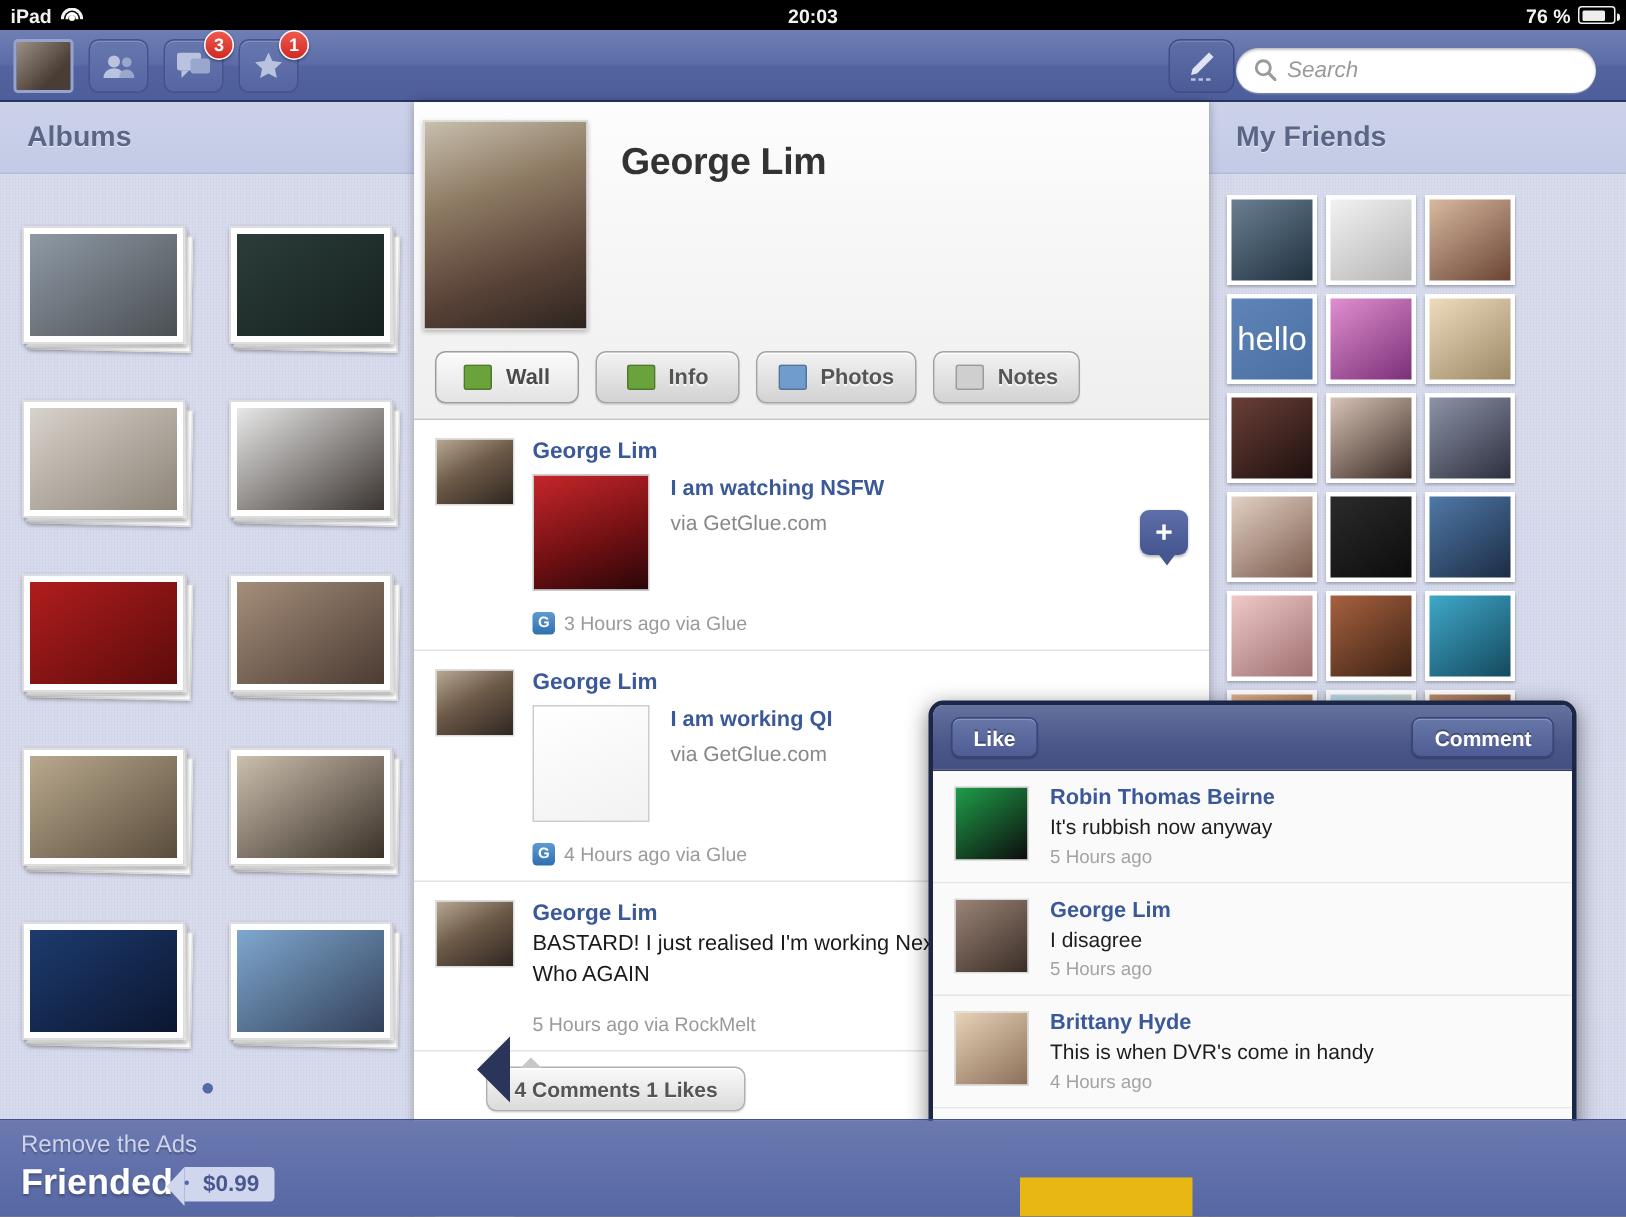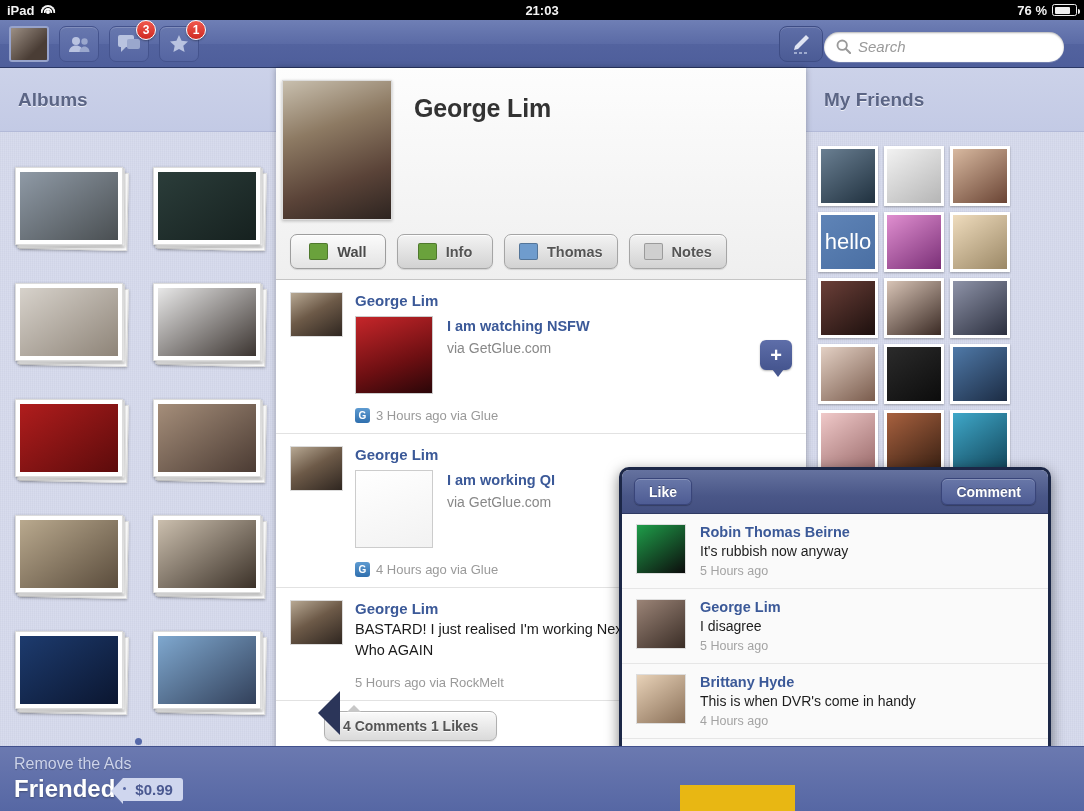--- a/index.html
+++ b/index.html
@@ -71,21 +71,21 @@
   
   .stage{ position:absolute; top:68px; left:0; width:1084px; height:743px; background:#c9cee6; }
   .col-albums{ position:absolute; left:0; top:0; width:276px; height:743px;
     background:#d5d9ec; overflow:hidden;}
   .col-wall{ position:absolute; left:276px; top:0; width:530px; height:743px;
     background:#fff; box-shadow:0 0 6px rgba(0,0,0,.3); overflow:hidden; z-index:3;}
   .col-friends{ position:absolute; left:806px; top:0; width:278px; height:743px;
     background:#d5d9ec; overflow:hidden;}
 
   .col-header{
-    height:64px; background:linear-gradient(#ccd2e9,#c3cae5);
+    height:48px; background:linear-gradient(#ccd2e9,#c3cae5);
     display:flex; align-items:center; padding-left:18px;
     border-bottom:1px solid #b2b9d8;
     color:#5b6585; font-size:19px; font-weight:bold;
     text-shadow:0 1px 0 rgba(255,255,255,.7);
   }
   .texture{ background-image:
       repeating-linear-gradient(0deg, rgba(255,255,255,.08) 0 1px, transparent 1px 2px),
       repeating-linear-gradient(90deg, rgba(0,0,0,.025) 0 1px, transparent 1px 2px);}
 
   
@@ -229,21 +229,21 @@
 
   <div class="statusbar">
     <div class="sb-left">
       <span>iPad</span>
       <span class="wifi-ico">
           <i></i>
           <i></i>
           <i></i>
         </span>
     </div>
-    <div class="sb-center">21:03</div>
+    <div class="sb-center">20:03</div>
     <div class="sb-right">
       <span>76 %</span>
       <span class="batt">
           <span style="width:76%"></span>
         </span>
     </div>
   </div>
 
   <div class="navbar">
     <div class="nav-left">
@@ -403,21 +403,21 @@
             <div class="tab active">
               <span class="tab-ico" style="background:#6aa23c;border:1px solid rgba(0,0,0,.25)"></span>
               <span>Wall</span>
             </div>
             <div class="tab">
               <span class="tab-ico" style="background:#6aa23c;border:1px solid rgba(0,0,0,.25)"></span>
               <span>Info</span>
             </div>
             <div class="tab">
               <span class="tab-ico" style="background:#6f9ccd;border:1px solid rgba(0,0,0,.25)"></span>
-              <span>Thomas</span>
+              <span>Photos</span>
             </div>
             <div class="tab">
               <span class="tab-ico" style="background:#cfcfcf;border:1px solid rgba(0,0,0,.25)"></span>
               <span>Notes</span>
             </div>
           </div>
       </div>
       <div class="feed" id="feed">
           <div class="post">
             <div class="post-av" style="background:linear-gradient(150deg,#b7a893,#6d5a48 45%,#2f2620)"></div>

